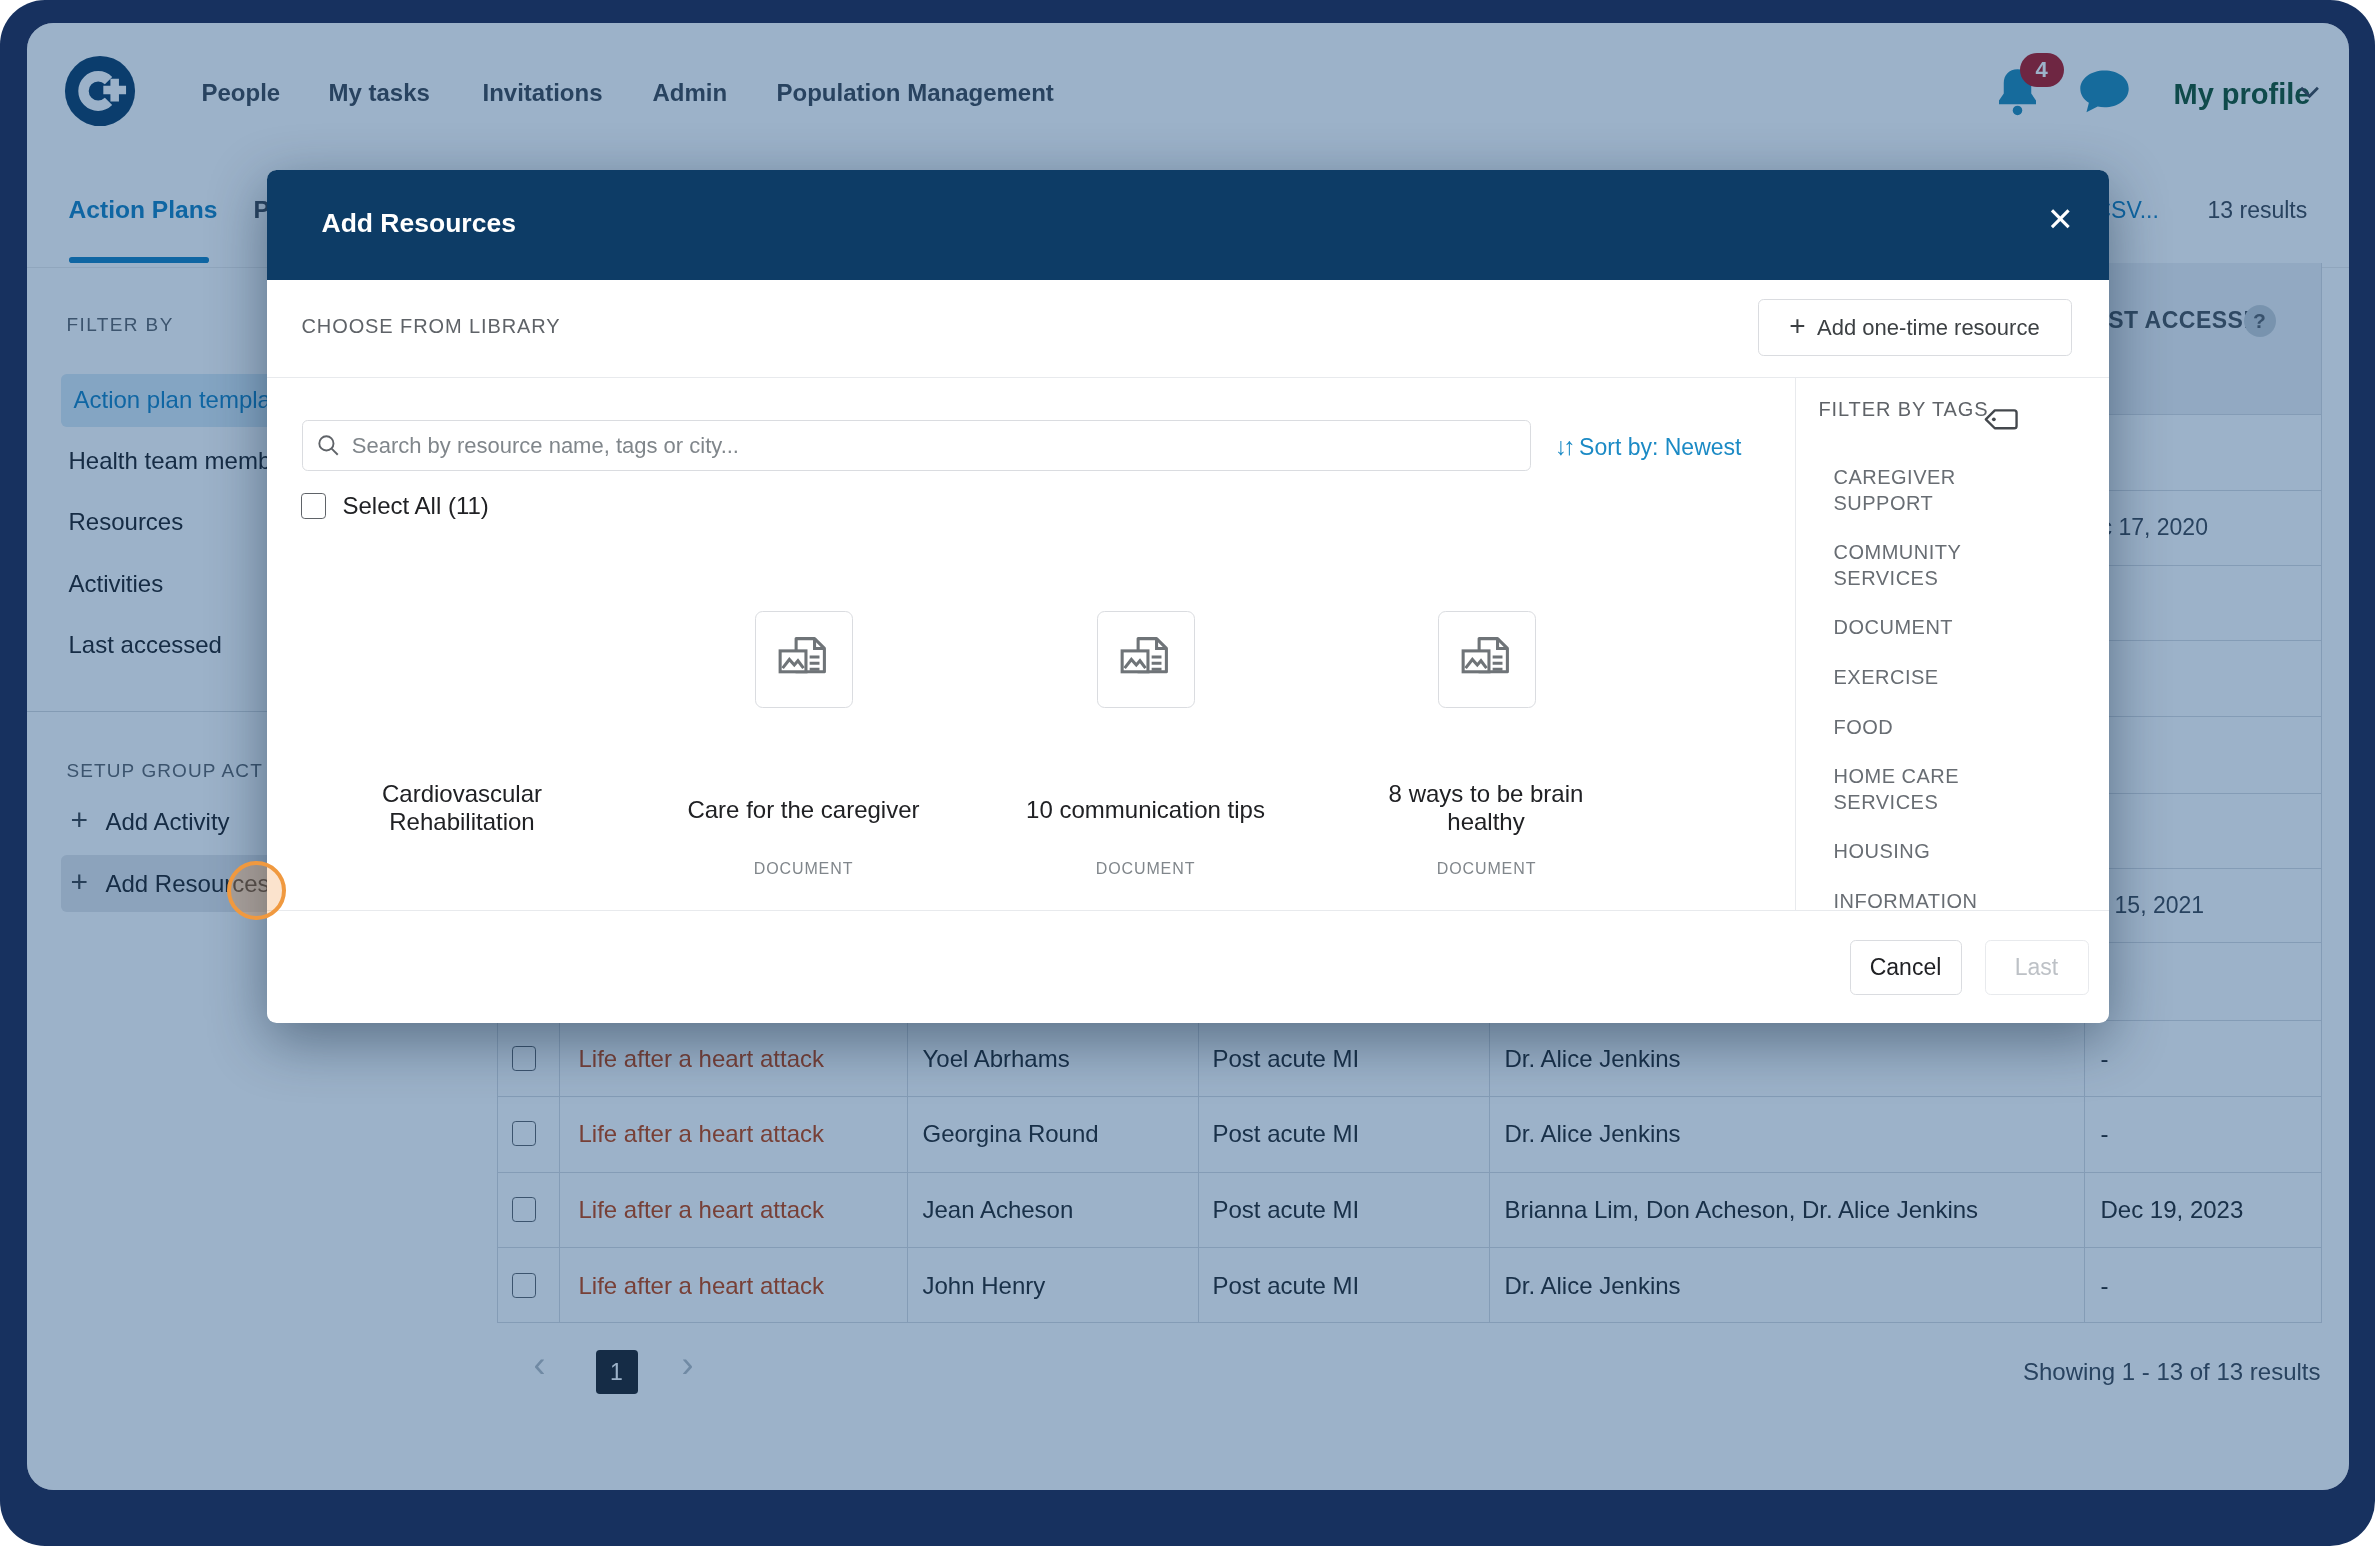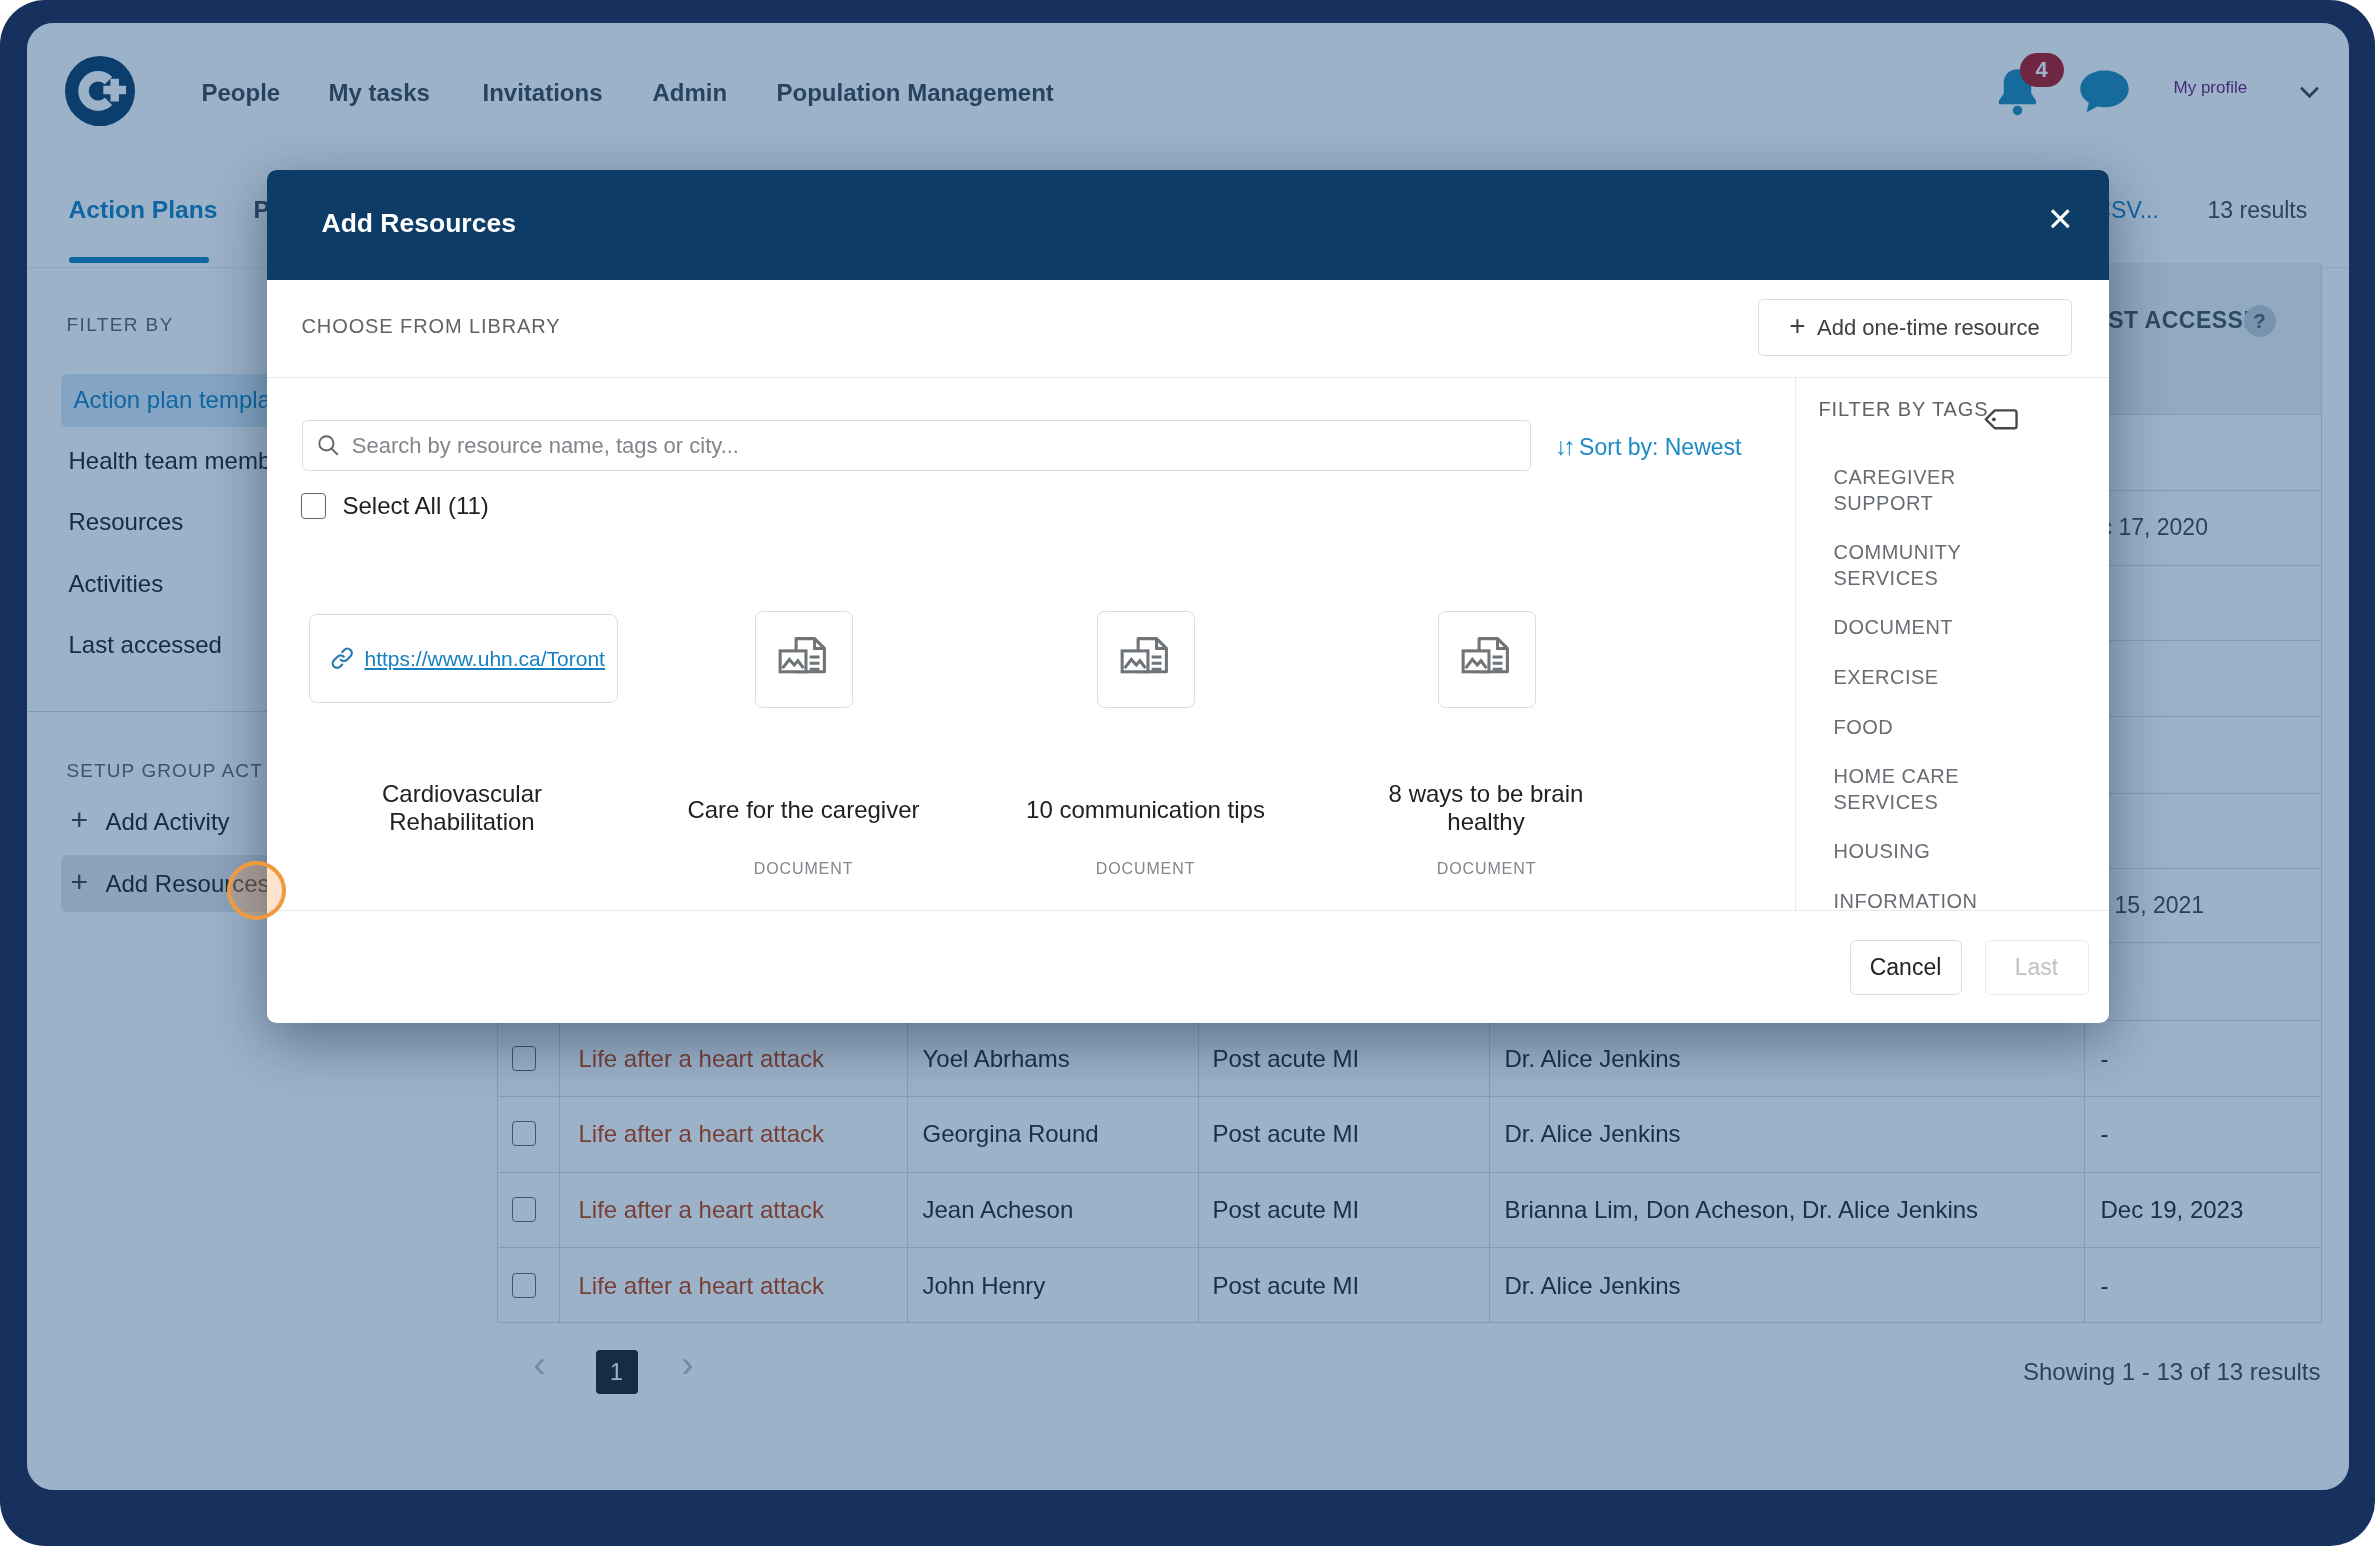--- a/index.html
+++ b/index.html
@@ -8,21 +8,21 @@
   .abs{position:absolute;}
 
   .frame{position:absolute;inset:0;background:#17315f;border-radius:45px;}
   .app{position:absolute;left:26.5px;top:23px;width:2322px;height:1467px;background:#ffffff;border-radius:26.5px;overflow:hidden;}
 
   
   .nav-item{position:absolute;top:56px;font-size:24px;font-weight:600;color:#3f4650;white-space:nowrap;}
   .nav-item.n0{left:175px}.nav-item.n1{left:302px}.nav-item.n2{left:456px}.nav-item.n3{left:626px}.nav-item.n4{left:750px}
   .badge{position:absolute;left:1993px;top:30px;min-width:44px;height:34px;background:#b3161f;border-radius:17px;color:#fff;
          font-size:22px;font-weight:700;display:flex;align-items:center;justify-content:center;padding:0 9.5px;}
-  .profile{position:absolute;left:2147px;top:55px;font-size:17px;font-weight:400;color:#701a75;}
+  .profile{position:absolute;left:2147px;top:55px;font-size:29px;font-weight:700;color:#14532d;}
 
   .tab-active{position:absolute;left:42px;top:173px;font-size:24.6px;font-weight:600;color:#1581c0;}
   .tab-underline{position:absolute;left:42px;top:234px;width:140px;height:5.7px;background:#1581c0;border-radius:2.8px;}
   .tab-second{position:absolute;left:227px;top:173px;font-size:24.6px;font-weight:600;color:#3f4650;}
   .tabs-divider{position:absolute;left:0;top:244px;width:2322px;height:0.9px;background:#ececec;}
 
   .side-label{position:absolute;left:40px;font-size:19px;letter-spacing:1.4px;color:#5f6368;}
   .side-item{position:absolute;left:42px;font-size:24px;color:#202124;white-space:nowrap;}
   .side-sel-bg{position:absolute;left:34px;top:351px;width:242px;height:53px;background:#d8e9f5;border-radius:5.7px;}
   .side-item.sel{left:47px;color:#1581c0;}
@@ -236,27 +236,20 @@
       <input type="text" placeholder="Search by resource name, tags or city..." style="">
     </div>
     <div class="sort">
       <span class="g">↓↑</span>
       <span class="t">Sort by: Newest</span>
     </div>
 
     <div class="selall-check"></div>
     <div class="selall-label">Select All (11)</div>
 
-    <div class="linkcard">
-      <svg width="26.5" height="26.5" viewBox="0 0 24 24">
-        <path d="M10.6 13.4a4 4 0 0 0 5.7 0l3.2-3.2a4 4 0 0 0-5.7-5.7l-1.8 1.8" fill="none" stroke="#2b7cab" stroke-width="2" stroke-linecap="round"></path>
-        <path d="M13.4 10.6a4 4 0 0 0-5.7 0l-3.2 3.2a4 4 0 0 0 5.7 5.7l1.8-1.8" fill="none" stroke="#2b7cab" stroke-width="2" stroke-linecap="round"></path>
-      </svg>
-      <a>https://www.uhn.ca/Toront</a>
-    </div>
 
     <div class="thumb" style="left:488px">
       <svg width="59" height="59" viewBox="0 0 48 48">
         <path d="M18 7h15l8 8v19H18z" fill="#fff" stroke="#6f7478" stroke-width="2.5" stroke-linejoin="round"></path>
         <path d="M33 7v8h8" fill="none" stroke="#6f7478" stroke-width="2.5"></path>
         <path d="M29 22h8M29 27h8M29 32h8" stroke="#6f7478" stroke-width="2.5"></path>
         <rect x="5" y="17" width="21" height="17" fill="#fff" stroke="#6f7478" stroke-width="2.5"></rect>
         <path d="M7 31l5.5-7 4 4.5 3-3.5 4.5 6" fill="none" stroke="#6f7478" stroke-width="2.5"></path>
       </svg>
     </div>

